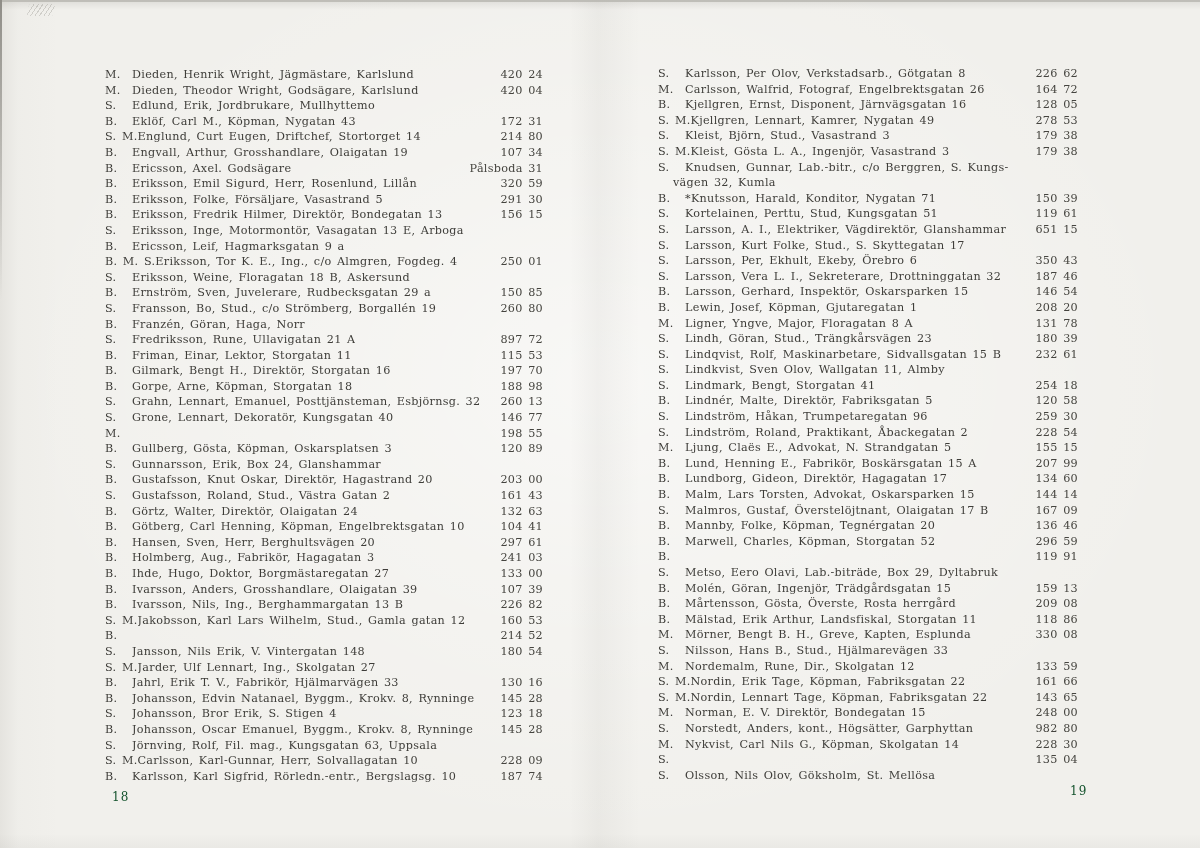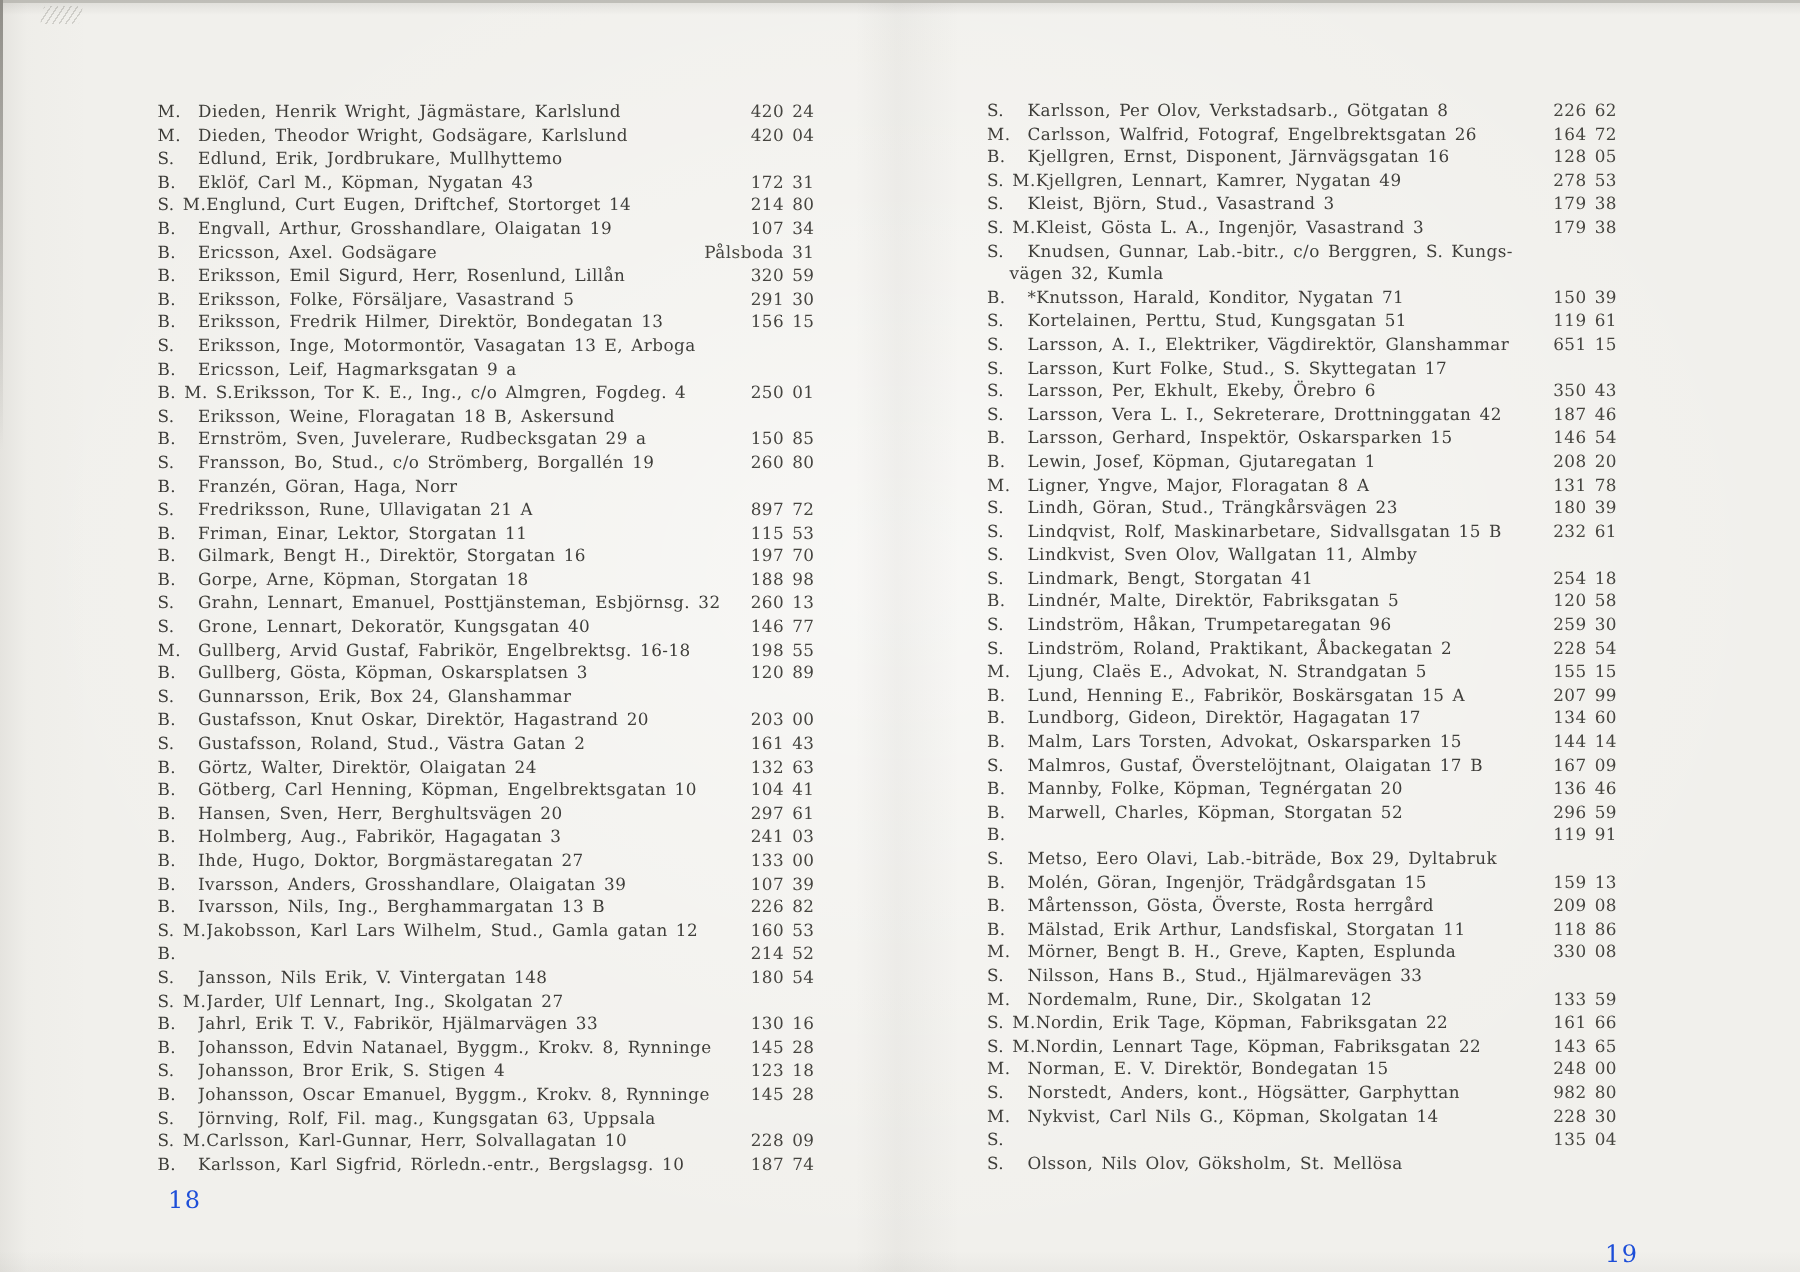--- a/index.html
+++ b/index.html
@@ -41,24 +41,24 @@
   .row{
     display:flex;align-items:baseline;
     height:15.6px;line-height:15.6px;
     white-space:nowrap;
   }
   .pfx{min-width:27px;flex:0 0 auto;}
   .txt{flex:0 1 auto;overflow:hidden;}
   .row.cont .txt{padding-left:15px;}
   .num{margin-left:auto;padding-left:8px;flex:0 0 auto;color:#45443f;}
   .page-num{
-    position:absolute;font-size:16px;color:#1d4ed8;letter-spacing:1px;
+    position:absolute;font-size:12px;color:#14532d;letter-spacing:1px;
   }
   #page-num-left{left:112px;top:790px;}
-  #page-num-right{left:1070px;top:784px;margin-top:42px;}
+  #page-num-right{left:1070px;top:784px;}
 </style>
 </head>
 <body>
 
 <div class="scan-vignette"></div>
 <div class="scan-edge-top"></div>
 <div class="scan-edge-left"></div>
 <div class="scan-smudge"></div>
 
 <div id="page-left-entries" class="page-col">
@@ -172,21 +172,20 @@
       <span class="txt">Grahn, Lennart, Emanuel, Posttjänsteman, Esbjörnsg. 32</span>
       <span class="num">260 13</span>
     </div>
     <div class="row">
       <span class="pfx">S.</span>
       <span class="txt">Grone, Lennart, Dekoratör, Kungsgatan 40</span>
       <span class="num">146 77</span>
     </div>
     <div class="row">
       <span class="pfx">M.</span>
-      <span class="txt">Gullberg, Arvid Gustaf, Fabrikör, Engelbrektsg. 16-18</span>
       <span class="num">198 55</span>
     </div>
     <div class="row">
       <span class="pfx">B.</span>
       <span class="txt">Gullberg, Gösta, Köpman, Oskarsplatsen 3</span>
       <span class="num">120 89</span>
     </div>
     <div class="row">
       <span class="pfx">S.</span>
       <span class="txt">Gunnarsson, Erik, Box 24, Glanshammar</span>
@@ -354,21 +353,21 @@
       <span class="txt">Larsson, Kurt Folke, Stud., S. Skyttegatan 17</span>
       <span class="num"></span>
     </div>
     <div class="row">
       <span class="pfx">S.</span>
       <span class="txt">Larsson, Per, Ekhult, Ekeby, Örebro 6</span>
       <span class="num">350 43</span>
     </div>
     <div class="row">
       <span class="pfx">S.</span>
-      <span class="txt">Larsson, Vera L. I., Sekreterare, Drottninggatan 42</span>
+      <span class="txt">Larsson, Vera L. I., Sekreterare, Drottninggatan 32</span>
       <span class="num">187 46</span>
     </div>
     <div class="row">
       <span class="pfx">B.</span>
       <span class="txt">Larsson, Gerhard, Inspektör, Oskarsparken 15</span>
       <span class="num">146 54</span>
     </div>
     <div class="row">
       <span class="pfx">B.</span>
       <span class="txt">Lewin, Josef, Köpman, Gjutaregatan 1</span>

